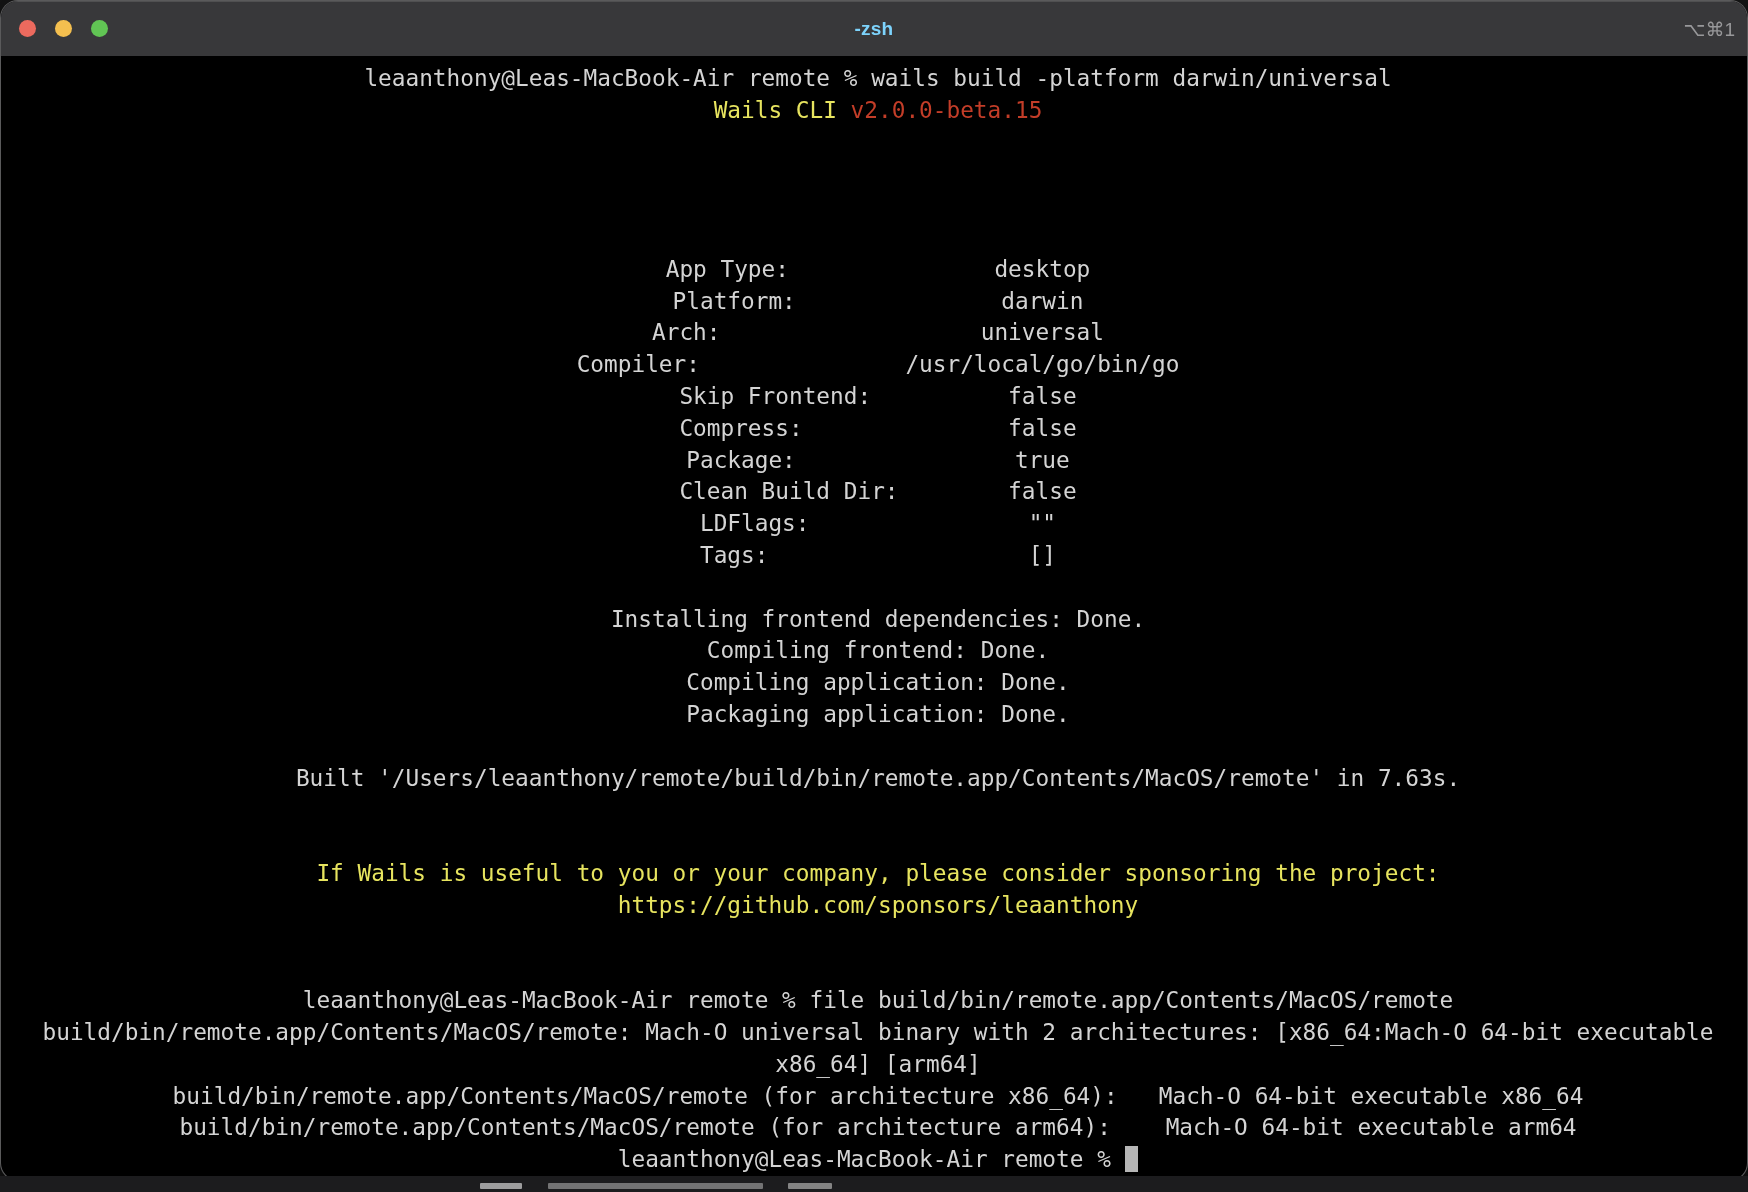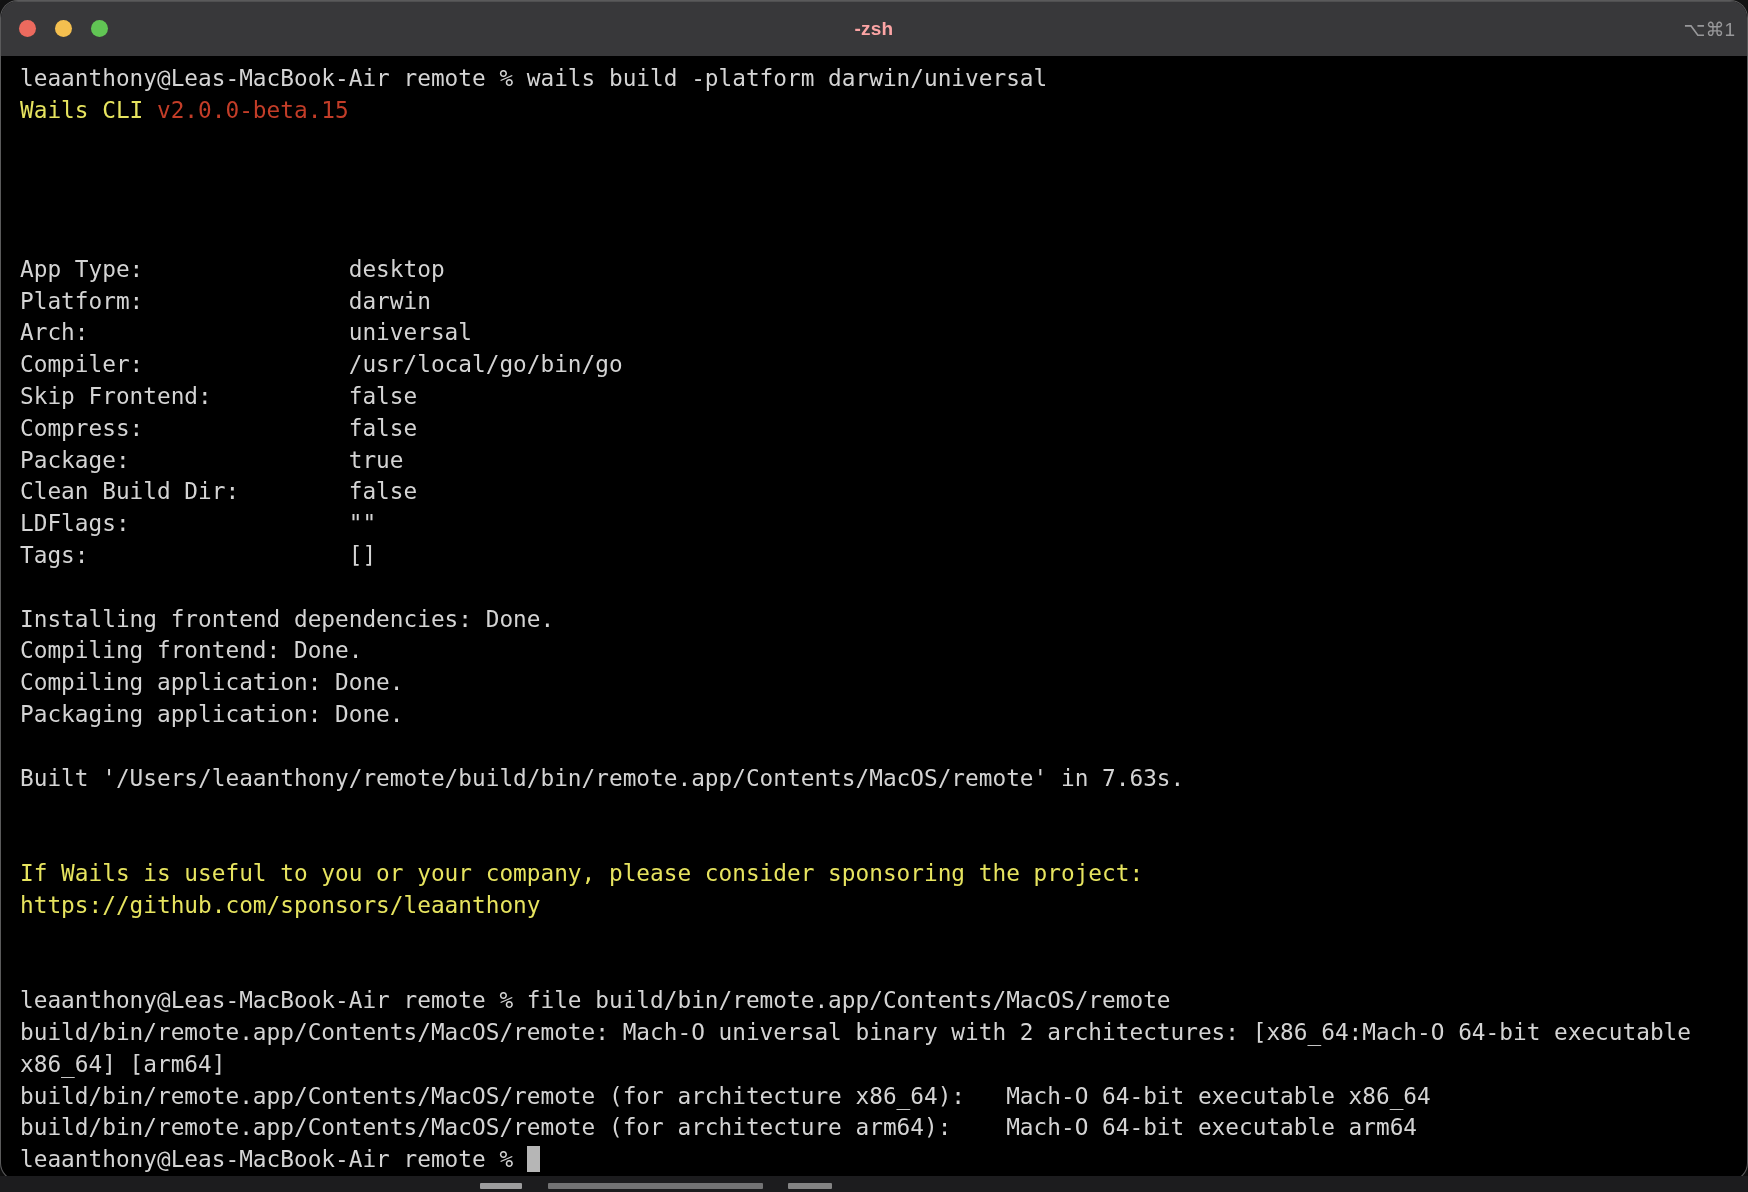--- a/index.html
+++ b/index.html
@@ -19,28 +19,28 @@
             border-radius:18px; overflow:hidden; box-shadow:0 12px 40px rgba(0,0,0,.7); }
 
   .titlebar { position:relative; height:55px; background:var(--titlebar,#38383a);
               box-shadow:inset 0 1px 0 rgba(255,255,255,.12); }
   .traffic { position:absolute; left:18px; top:19px; display:flex; gap:19px; }
   .light { width:17px; height:17px; border-radius:50%; }
   .light.red    { background:var(--traffic-red,#ec6a5e); }
   .light.yellow { background:var(--traffic-yellow,#f4bf4f); }
   .light.green  { background:var(--traffic-green,#61c554); }
   .title { position:absolute; left:0; right:0; top:0; height:55px; line-height:55px;
-           text-align:center; font-size:19px; font-weight:bold; color:#fca5a5; letter-spacing:.2px; }
+           text-align:center; font-size:19px; font-weight:bold; color:#7dd3fc; letter-spacing:.2px; }
   .shortcut { position:absolute; right:12px; top:0; height:55px; line-height:57px;
               font-size:19px; color:#98989a; }
 
   
   .screen { padding:7px 11px 0 19px; font-family:"DejaVu Sans Mono","Liberation Mono",monospace;
             font-size:22.75px; line-height:31.8px; color:var(--foreground,#d4d4d4);
-            white-space:pre; }
+            white-space:pre;text-align:center; }
   .term-line { height:31.8px; }
   .c-fg     { color:var(--foreground,#d4d4d4); }
   .c-yellow { color:var(--yellow,#e7e45f); }
   .c-red    { color:var(--red,#c33d28);margin-top:32px; }
   .cursor { display:inline-block; width:13.7px; height:26px; background:var(--cursor,#b6b6b6);
             vertical-align:-5px; }
 </style>
 </head>
 <body>
 

